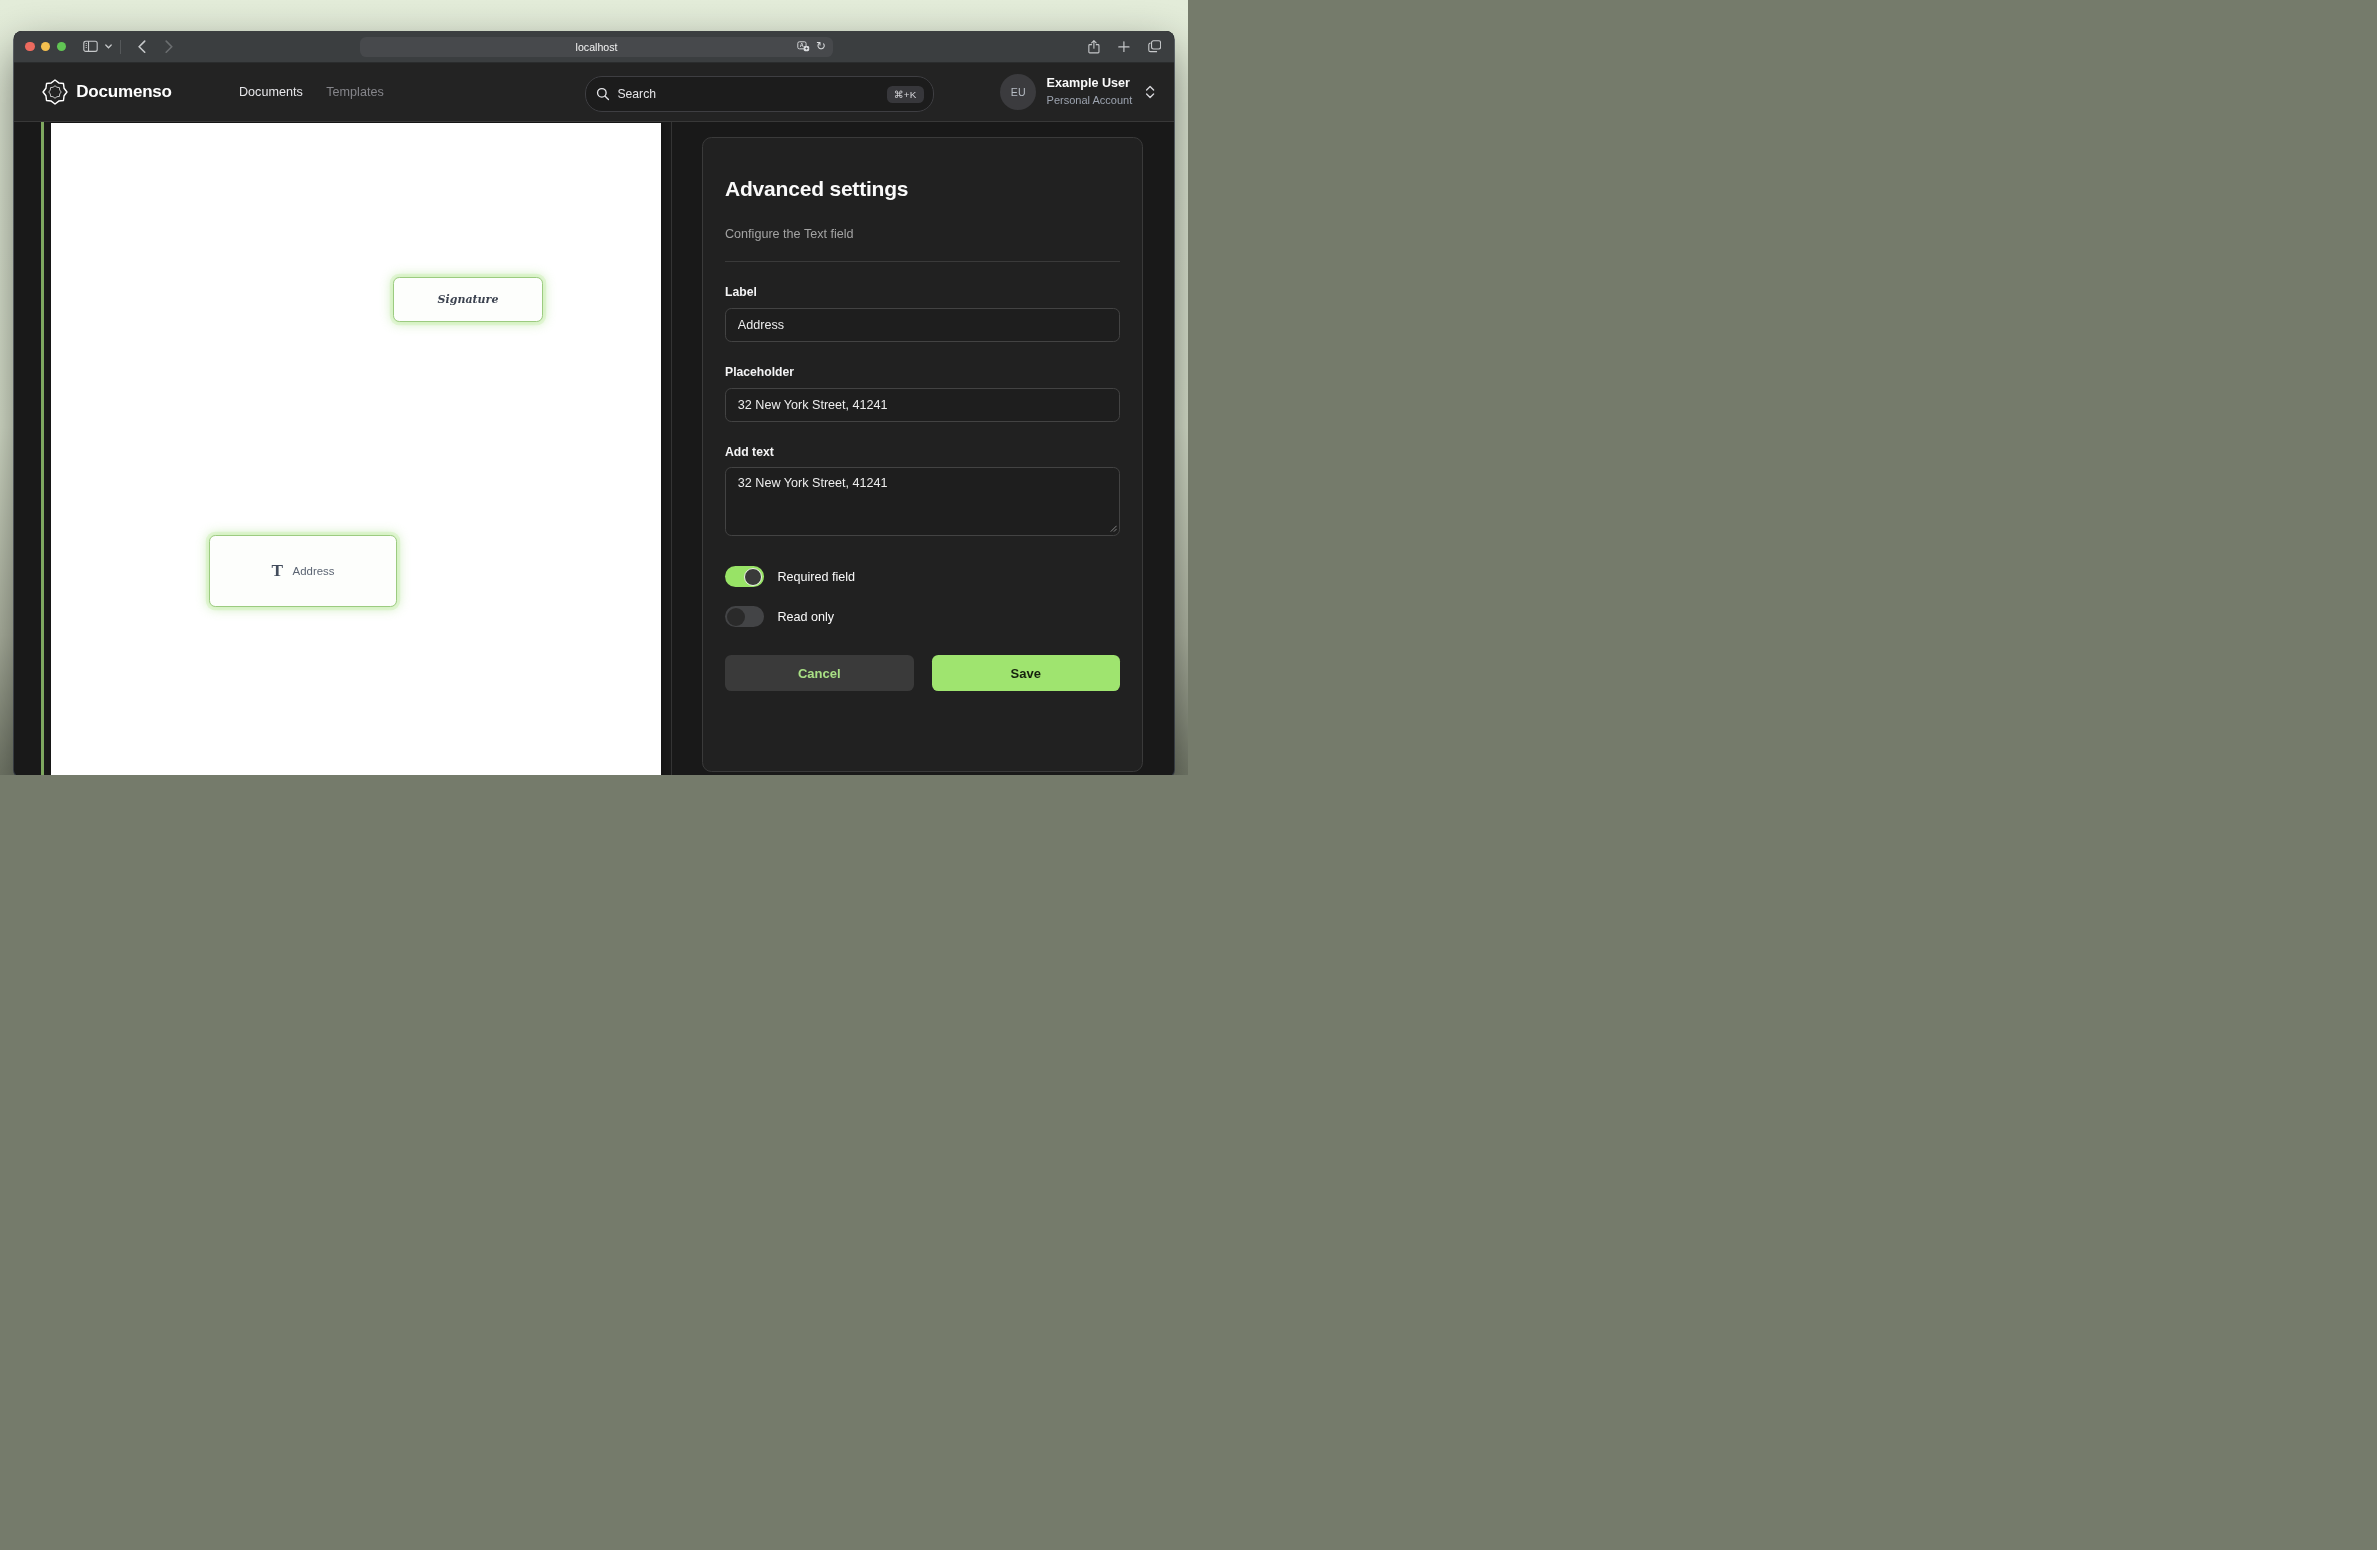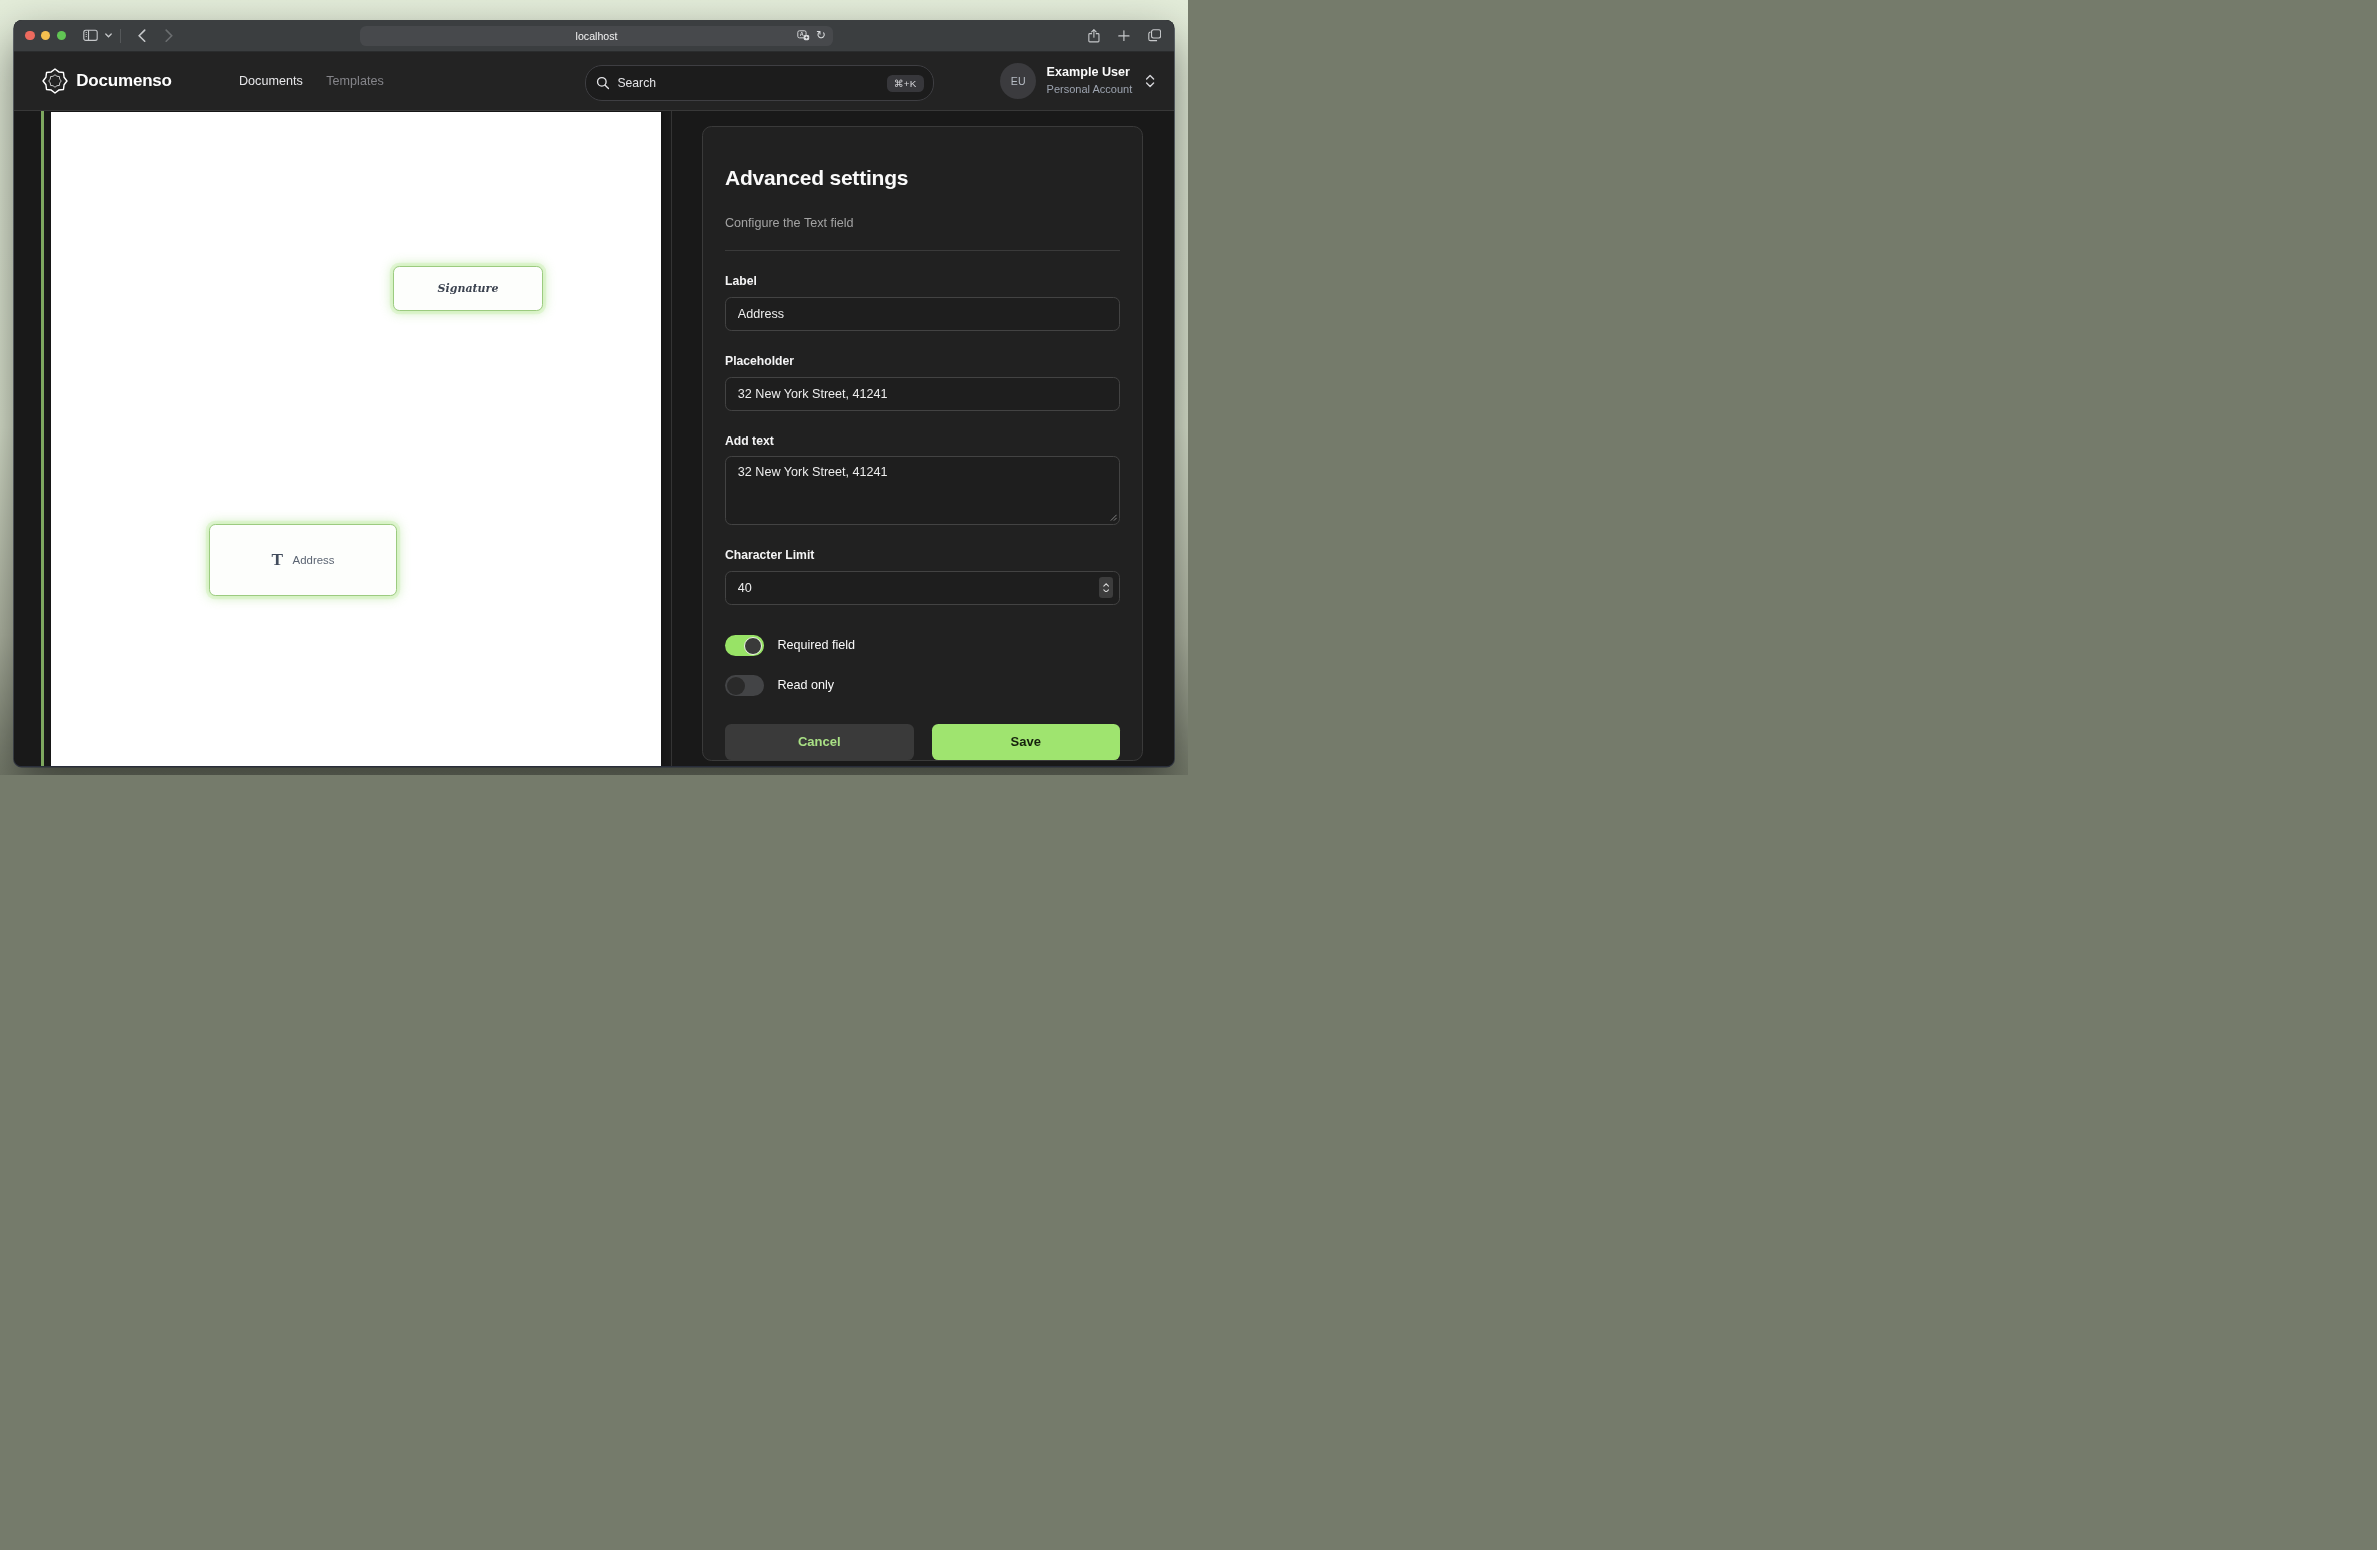--- a/index.html
+++ b/index.html
@@ -3,21 +3,21 @@
 <meta charset="utf-8">
 <style>
   html,body{margin:0;padding:0;background:#757b6b;}
   *{box-sizing:border-box;}
   .desktop{
     position:relative;width:1188px;height:775px;overflow:hidden;
     background:linear-gradient(180deg,#e4edda 0%,#dde6d1 55%,#b3b9a6 82%,#757b6b 100%);
     font-family:"Liberation Sans",sans-serif;
   }
   .window{
-    position:absolute;left:14px;top:20px;width:1160px;height:746px;
+    position:absolute;left:14px;top:31px;width:1160px;height:746px;
     border-radius:7.9px;overflow:hidden;display:flex;flex-direction:column;
     background:#191919;
     box-shadow:0 0.8px 0 0.8px rgba(35,40,55,.85),0 19.7px 47px rgba(0,0,0,.5);
   }
   
   .toolbar{
     position:relative;height:32px;flex:0 0 32px;background:#3b3e40;
     display:flex;align-items:center;padding:0 11px;border-bottom:0.8px solid #2a2c2d;
   }
   .lights{display:flex;gap:6.3px;margin-right:17.3px;}
@@ -295,34 +295,20 @@
             <textarea class="tarea" style="">32 New York Street, 41241</textarea>
             <span class="resize-handle">
               <svg width="7" height="7" viewBox="0 0 9 9" stroke="currentColor" stroke-width="1.2">
                 <line x1="8.5" y1="1" x2="1" y2="8.5"></line>
                 <line x1="8.5" y1="5" x2="5" y2="8.5"></line>
               </svg>
             </span>
           </div>
         </div>
 
-        <div class="fgroup">
-          <label class="flabel">Character Limit</label>
-          <div class="num-wrap">
-            <input class="tinput" type="text" value="40" style="">
-            <span class="stepper">
-              <svg class="step-chev" viewBox="0 0 8 5" fill="none" stroke="currentColor" stroke-width="1.4" stroke-linecap="round">
-                  <path d="M1 4 L4 1 L7 4"></path>
-                </svg>
-              <svg class="step-chev" viewBox="0 0 8 5" fill="none" stroke="currentColor" stroke-width="1.4" stroke-linecap="round">
-                  <path d="M1 1 L4 4 L7 1"></path>
-                </svg>
-            </span>
-          </div>
-        </div>
 
         <div class="toggle-row first">
           <span class="switch on">
               <span class="knob"></span>
             </span>
           <span class="toggle-label">Required field</span>
         </div>
         <div class="toggle-row second">
           <span class="switch off">
               <span class="knob"></span>

